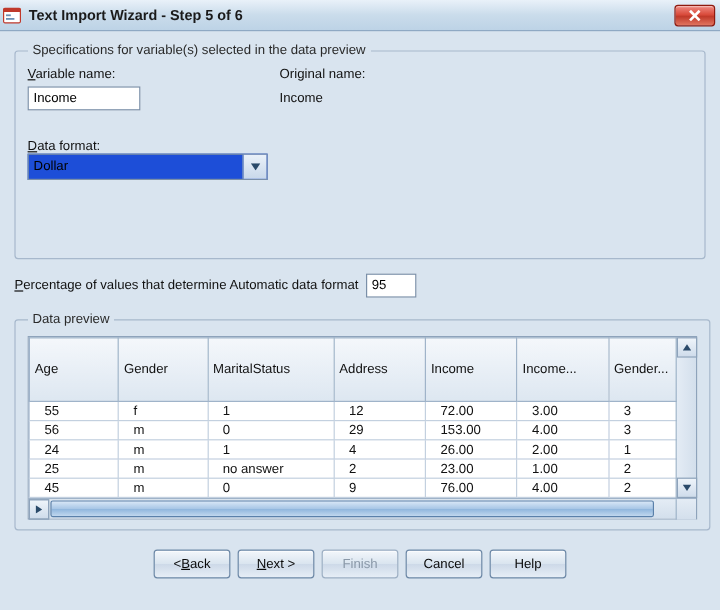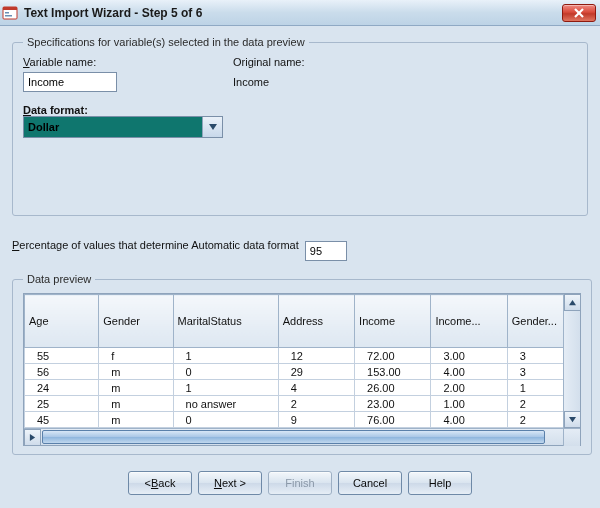--- a/index.html
+++ b/index.html
@@ -65,34 +65,34 @@
     display:grid;
     grid-template-columns: 210px 1fr;
     row-gap:4px;
     align-items:center;
   }
   .spec-grid .colwrap { display:flex; flex-direction:column; gap:4px; }
   .combo {
     display:flex; align-items:stretch;
     width:200px; height:22px;
     border:1px solid #7a8fa8;
-    background:#0f766e;
+    background:#1d4ed8;
   }
   .combo .combo-val {
     flex:1; padding:2px 4px; display:flex; align-items:center;
   }
   .combo .combo-btn {
     width:20px;
     background: linear-gradient(to bottom, #eaf1f9, #c8d8ea);
     border-left:1px solid #8ea3bb;
     display:flex; align-items:center; justify-content:center;
   }
   .combo .combo-btn svg { width:8px; height:6px; fill:#2a4a6a; }
   .pct-row { display:flex; align-items:center; gap:6px; margin-bottom:12px; }
-  .pct-row .input-text { width:42px; text-align:left;margin-top:13px; }
+  .pct-row .input-text { width:42px; text-align:left; }
   
   .preview-wrap {
     border:1px solid #8ea3bb;
     background:#fff;
     position:relative;
   }
   table.preview {
     border-collapse: collapse;
     width: 556px;
     table-layout: fixed;
@@ -199,21 +199,21 @@
       <div class="colwrap">
         <div class="label"><span class="underline">V</span><span>ariable name:</span></div>
         <input class="input-text" style="width: 94px;" value="Income">
       </div>
       <div class="colwrap">
         <div class="label">Original name:</div>
         <div class="label" style="height:20px; display:flex; align-items:center;">Income</div>
       </div>
     </div>
 
-    <div style="margin-top:12px;font-weight:bold;">
+    <div style="margin-top:24px;">
       <div class="label"><span class="underline">D</span><span>ata format:</span></div>
       <div class="combo">
         <div class="combo-val">Dollar</div>
         <div class="combo-btn">
           <svg viewBox="0 0 8 6">
               <path d="M0 0 L8 0 L4 6 Z"></path>
             </svg>
         </div>
       </div>
     </div>

